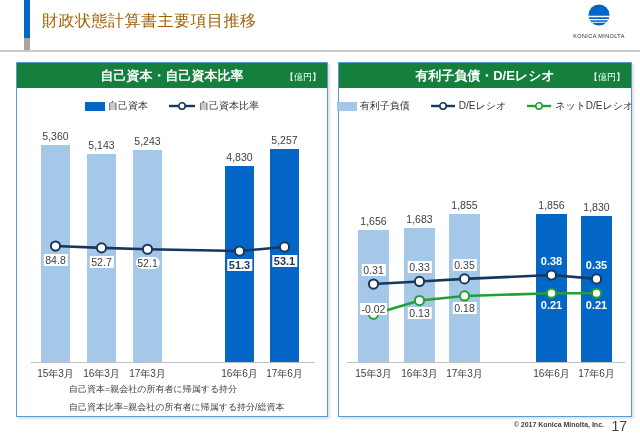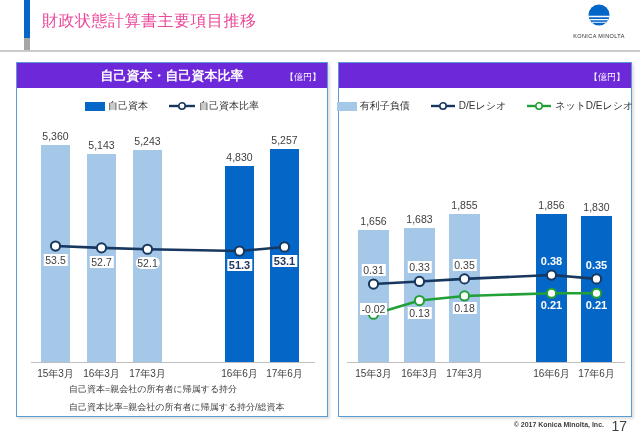--- a/index.html
+++ b/index.html
@@ -3,30 +3,30 @@
 <meta charset="utf-8">
 <style>
   html,body{margin:0;padding:0;}
   body{
     width:640px;height:443px;position:relative;background:#ffffff;
     font-family:"Liberation Sans","DejaVu Sans",sans-serif;
     -webkit-font-smoothing:antialiased;overflow:hidden;
   }
   .accent-blue{position:absolute;left:24px;top:0;width:6px;height:38px;background:#0467C8;}
   .accent-gray{position:absolute;left:24px;top:38px;width:6px;height:13px;background:#A6A6A6;}
-  .page-title{position:absolute;left:42px;top:11px;margin:0;font-size:16px;font-weight:normal;color:#ec4899;letter-spacing:0.5px;}
+  .page-title{position:absolute;left:42px;top:11px;margin:0;font-size:16px;font-weight:normal;color:#a16207;letter-spacing:0.5px;}
   .header-divider{position:absolute;left:0;top:50px;width:640px;height:2px;background:#CACACA;}
   .logo{position:absolute;right:8px;top:4px;width:66px;text-align:center;}
   .logo-text{font-size:5.5px;color:#2B2B2B;letter-spacing:0.4px;margin-top:1px;white-space:nowrap;}
 
   .panel{position:absolute;top:62px;height:355px;background:#fff;border:1.6px solid #5B9BD5;
          box-shadow:1.5px 1.5px 2px rgba(0,0,0,0.12);box-sizing:border-box;}
   .panel.left{left:16px;width:312px;}
   .panel.right{left:338px;width:294px;}
-  .panel-header{position:absolute;left:0;top:0;right:0;height:25px;background:#6d28d9;z-index:4;}
+  .panel-header{position:absolute;left:0;top:0;right:0;height:25px;background:#15803d;z-index:4;}
   .panel-title{position:absolute;left:0;width:100%;top:4px;text-align:center;color:#fff;font-weight:bold;font-size:13px;}
   .panel-unit{position:absolute;right:6px;top:8px;color:#fff;font-size:9px;}
   .legend{position:absolute;left:0;right:0;top:36px;display:flex;justify-content:center;align-items:center;gap:20px;font-size:10px;color:#333;z-index:3;}
   .legend-item{display:flex;align-items:center;gap:3px;white-space:nowrap;}
   .swatch{width:20px;height:9px;display:inline-block;}
 
   .chart-area{position:absolute;left:0;top:0;right:0;bottom:0;}
   .bar{position:absolute;z-index:1;}
   .bar-label{position:absolute;transform:translateX(-50%);font-size:10.5px;color:#404040;white-space:nowrap;z-index:3;}
   .axis-line{position:absolute;height:1px;background:#BFBFBF;z-index:0;}
@@ -100,34 +100,35 @@
       <div class="bar-label" style="left: 267.5px; top: 71px;">5,257</div>
       <div class="x-label" style="left: 267.5px; top: 304px;">17年6月</div>
       <svg width="312" height="355" class="line-svg">
         <polyline points="38.5,183.055 84.5,184.87099999999998 130.5,186.233 222.5,188.049 267.5,183.963" fill="none" stroke="#17375E" stroke-width="2.6"></polyline>
         <circle cx="38.5" cy="183.055" r="4.6" fill="#fff" stroke="#17375E" stroke-width="2"></circle>
         <circle cx="84.5" cy="184.87099999999998" r="4.6" fill="#fff" stroke="#17375E" stroke-width="2"></circle>
         <circle cx="130.5" cy="186.233" r="4.6" fill="#fff" stroke="#17375E" stroke-width="2"></circle>
         <circle cx="222.5" cy="188.049" r="4.6" fill="#fff" stroke="#17375E" stroke-width="2"></circle>
         <circle cx="267.5" cy="183.963" r="4.6" fill="#fff" stroke="#17375E" stroke-width="2"></circle>
       </svg>
-      <div class="lbl chip" style="left: 38.5px; top: 191.055px;">53.5</div>
+      <div class="lbl chip" style="left: 38.5px; top: 191.055px;">84.8</div>
       <div class="lbl chip" style="left: 84.5px; top: 192.871px;">52.7</div>
       <div class="lbl chip" style="left: 130.5px; top: 194.233px; border-radius: 6px;">52.1</div>
       <div class="lbl chip navy-bold" style="left: 222.5px; top: 196.049px;">51.3</div>
       <div class="lbl chip navy-bold" style="left: 267.5px; top: 191.963px;">53.1</div>
     </div>
   <div class="footnotes">
     <div>自己資本=親会社の所有者に帰属する持分</div>
     <div>自己資本比率=親会社の所有者に帰属する持分/総資本</div>
   </div>
 </section>
 
 <section class="panel right">
   <div class="panel-header">
+    <span class="panel-title">有利子負債・D/Eレシオ</span>
     <span class="panel-unit">【億円】</span>
   </div>
   <div class="legend" style="">
     <span class="legend-item">
       <span class="swatch" style="background:#A5C8E9"></span>
       <span>有利子負債</span>
     </span>
     <span class="legend-item">
       <svg width="26" height="10">
         <line x1="1" y1="5" x2="25" y2="5" stroke="#17375E" stroke-width="2.4"></line>

